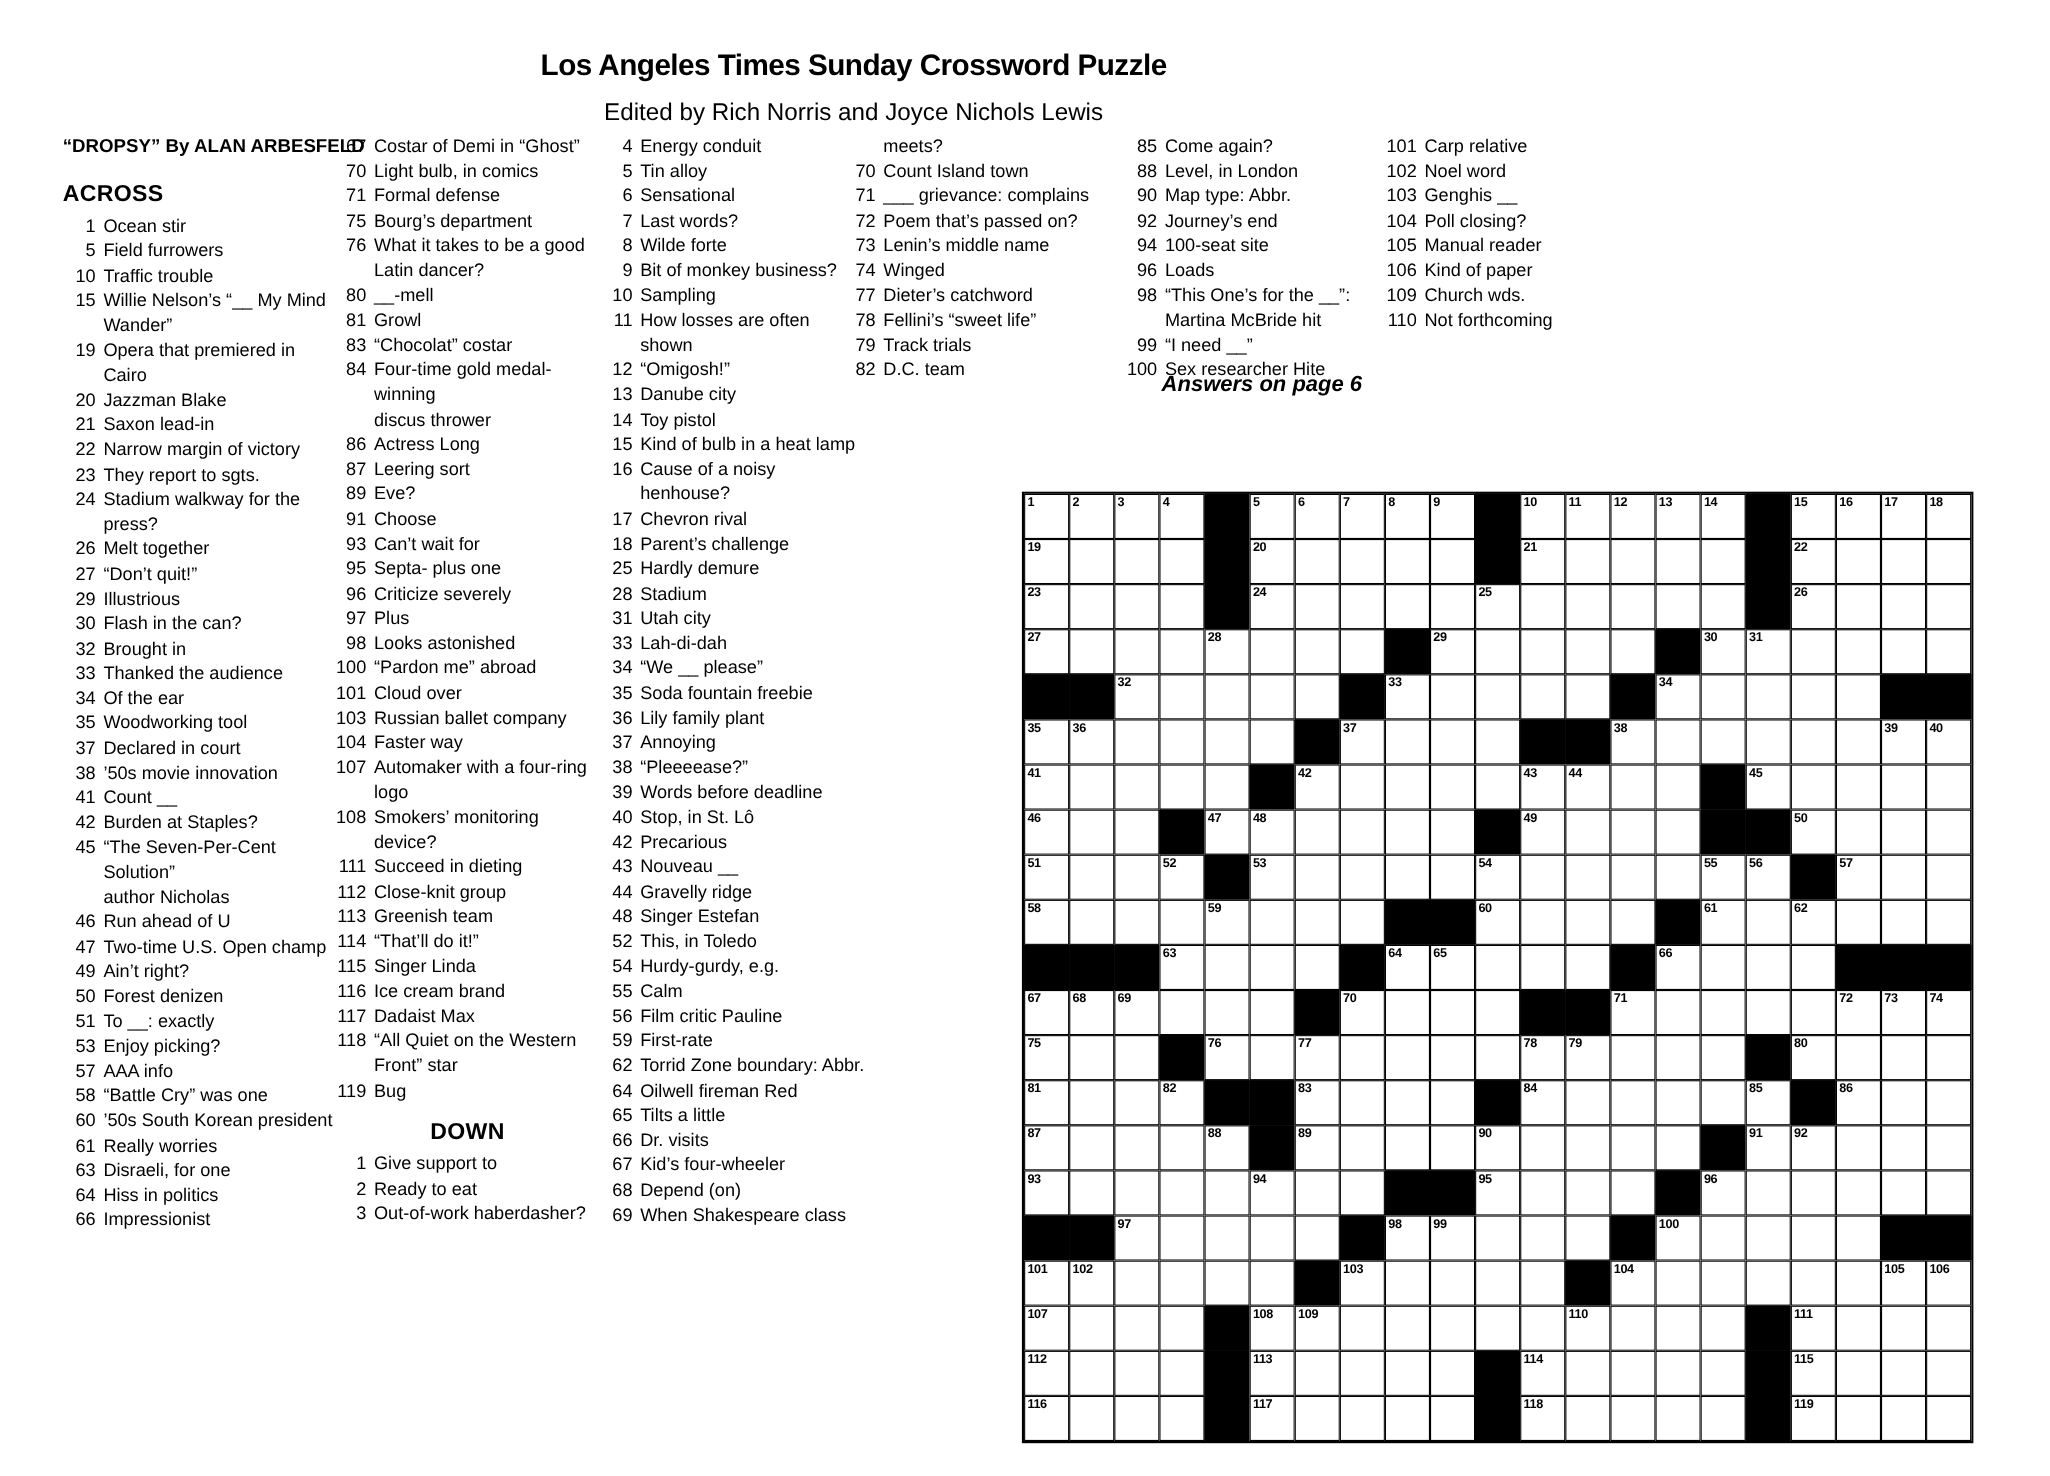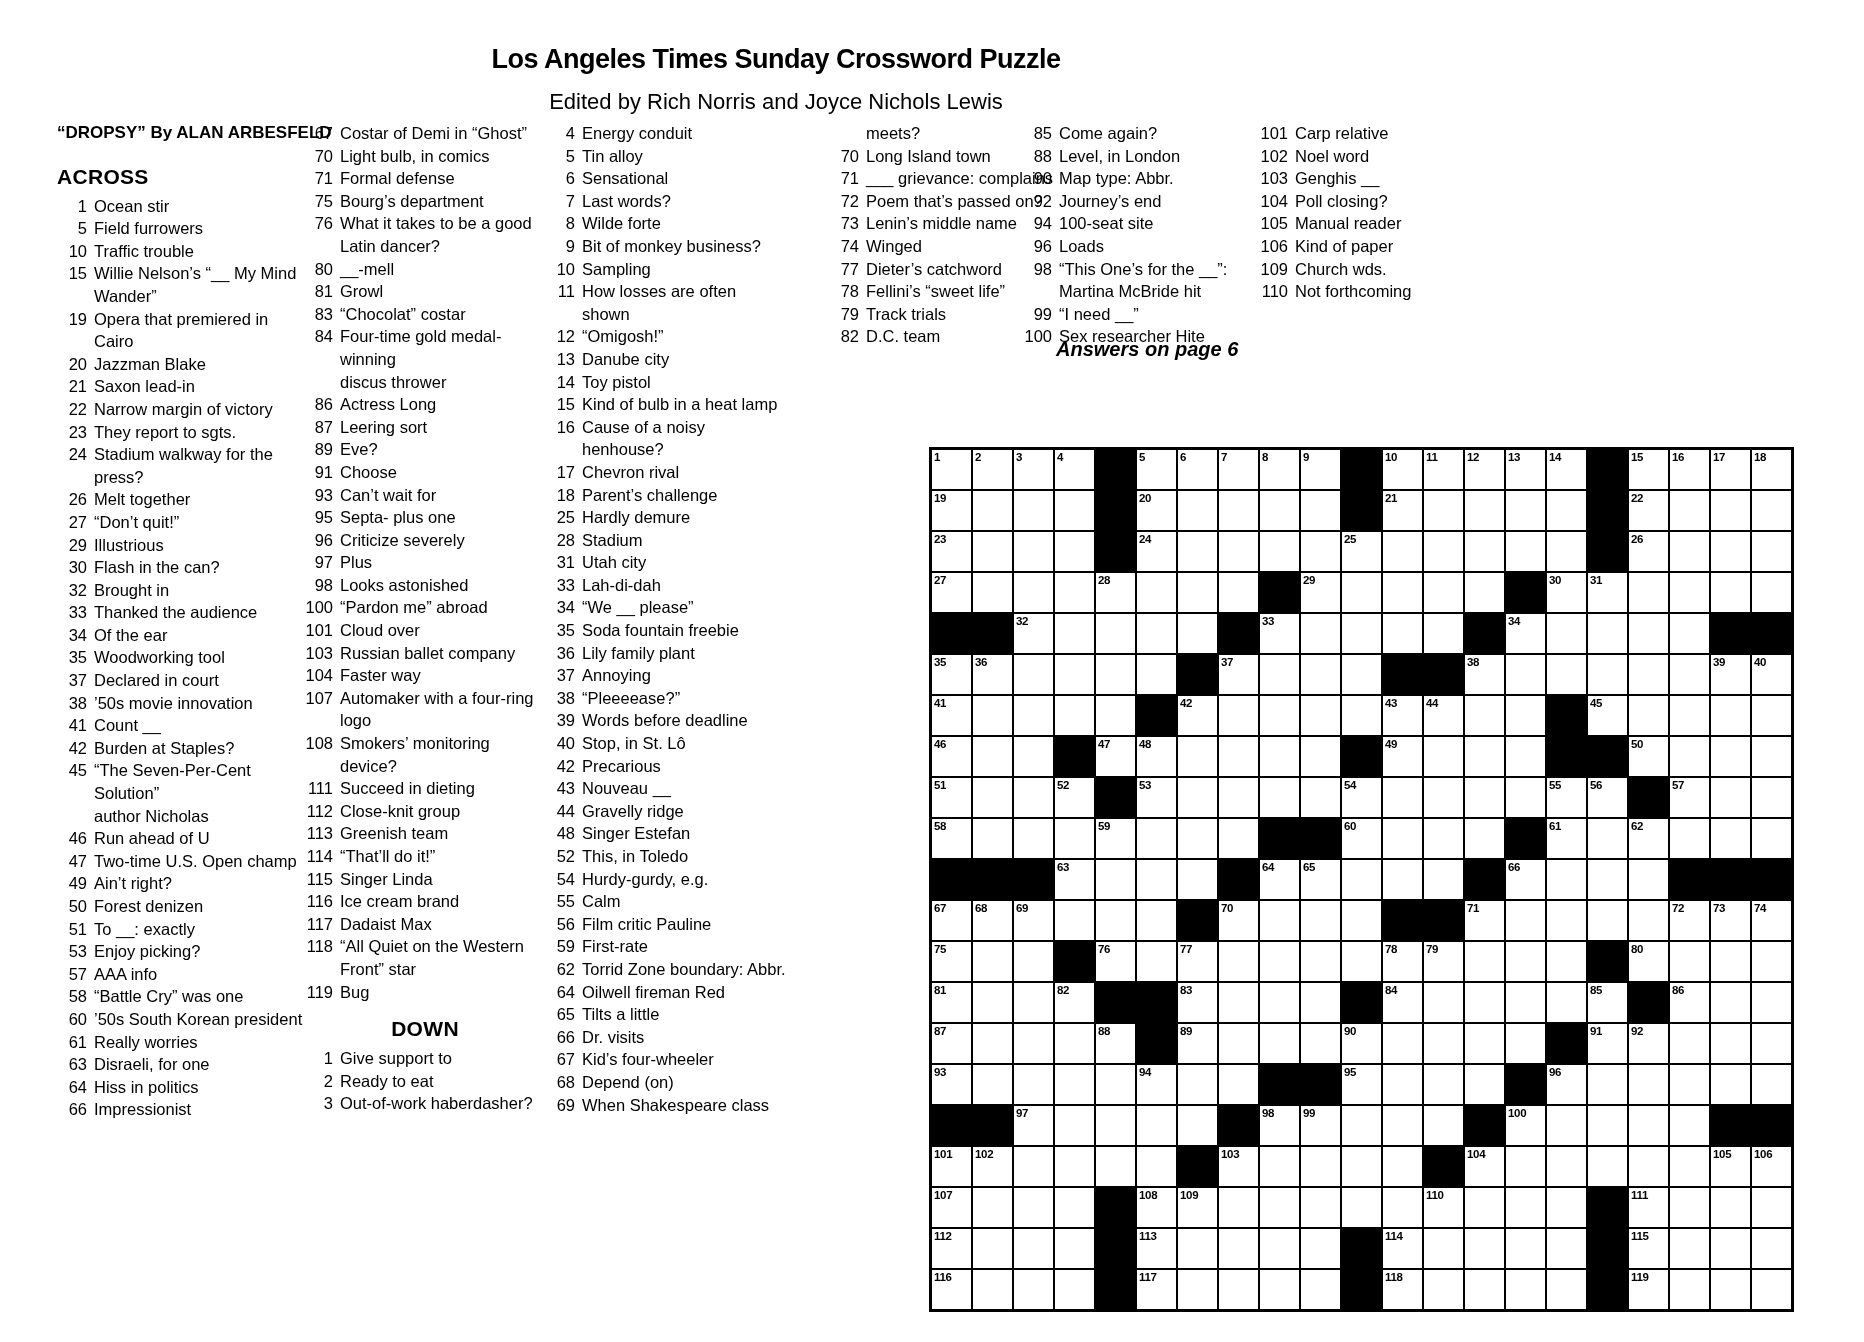--- a/index.html
+++ b/index.html
@@ -521,28 +521,28 @@
       </div>
       <div class="clue">
         <span class="cn">68</span>
         <span class="ct">Depend (on)</span>
       </div>
       <div class="clue">
         <span class="cn">69</span>
         <span class="ct">When Shakespeare class</span>
       </div>
     </div>
-    <div class="clue-col" style="left: 829px; width: 240px;">
+    <div class="clue-col" style="left: 766px; width: 240px;">
       <div class="clue">
         <span class="cn"></span>
         <span class="ct">meets?</span>
       </div>
       <div class="clue">
         <span class="cn">70</span>
-        <span class="ct">Long Island town</span>
+        <span class="ct">Count Island town</span>
       </div>
       <div class="clue">
         <span class="cn">71</span>
         <span class="ct">___ grievance: complains</span>
       </div>
       <div class="clue">
         <span class="cn">72</span>
         <span class="ct">Poem that’s passed on?</span>
       </div>
       <div class="clue">

